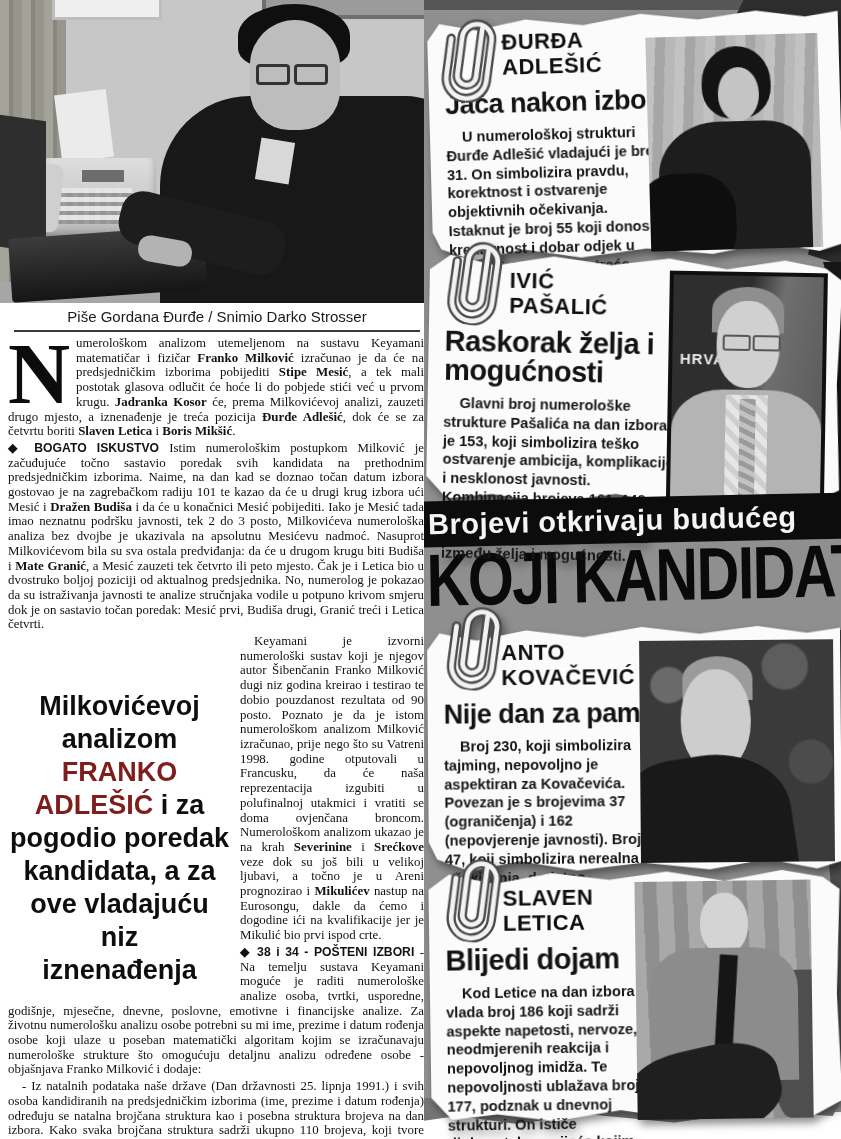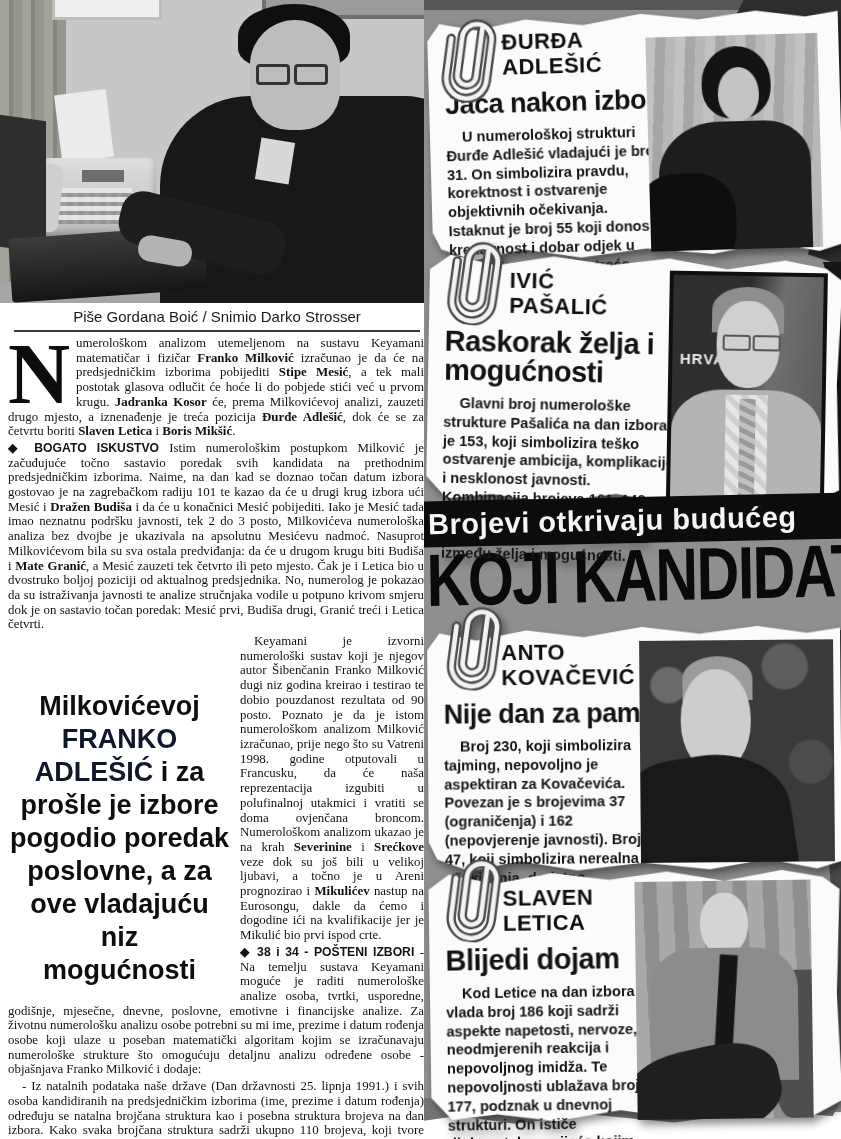--- a/index.html
+++ b/index.html
@@ -39,21 +39,21 @@
            justify-content:center;font-size:15px;color:#1a1a1a;border-bottom:2px solid #3a3a3a;}
   .article{position:absolute;left:8px;top:336px;width:416px;font-family:"Liberation Serif",serif;
            font-size:12.9px;line-height:14.7px;text-align:justify;color:#121212;}
   .para{margin:0 0 2px 0;}
   .indent{text-indent:14px;}
   .dropcap{float:left;font-size:86px;line-height:70px;font-weight:bold;margin:3px 6px 0 0;
            font-family:"Liberation Serif",serif;color:#0c0c0c;}
   .lead-in{font-family:"Liberation Sans",sans-serif;font-weight:bold;font-size:12.2px;}
   .headline-float{float:left;width:223px;margin:56px 9px 4px 0;text-align:center;text-indent:0;
            font-family:"Liberation Sans",sans-serif;font-weight:bold;font-size:27px;line-height:33px;color:#0e0e0e;}
-  .hl-gray{color:#0f172a;}
+  .hl-gray{color:#7f1d1d;}
 
   
   .right-col{position:absolute;left:424px;top:0;width:417px;height:1139px;overflow:hidden;}
   .right-col > *{position:absolute;}
   .scan-bg{left:0;top:0;width:100%;height:1112px;background:#8f8f8f;}
   .top-band{left:0;top:0;width:100%;height:10px;background:#565656;}
   .dark-top{right:0;top:0;width:150px;height:265px;background:#2d2d2d;
             clip-path:polygon(35% 0,100% 0,100% 100%,78% 96%,88% 70%,68% 45%,54% 22%,28% 8%);}
   .edge-dark{right:0;top:262px;width:30px;height:250px;background:#161616;
             clip-path:polygon(40% 0,100% 0,100% 100%,30% 96%,70% 80%,18% 60%,65% 45%,25% 28%,70% 12%);}
@@ -160,39 +160,39 @@
     <div class="laptop-base"></div>
     <div class="arm"></div>
     <div class="hand"></div>
     <div class="hair"></div>
     <div class="head"></div>
     <div class="glass g1"></div>
     <div class="glass g2"></div>
     <div class="collar"></div>
   </div>
 
-  <div class="caption">Piše Gordana Boić / Snimio Darko Strosser</div>
+  <div class="caption">Piše Gordana Đurđe / Snimio Darko Strosser</div>
 
   <div class="article">
     <div class="para">
       <span class="dropcap">N</span><span><span>umerološkom analizom utemeljenom na sustavu Keyamani matematičar i fizičar </span><span style="font-weight: bold;">Franko Milković</span><span> izračunao je da će na predsjedničkim izborima pobijediti </span><span style="font-weight: bold;">Stipe Mesić</span><span>, a tek mali postotak glasova odlučit će hoće li do pobjede stići već u prvom krugu. </span><span style="font-weight: bold;">Jadranka Kosor</span><span> će, prema Milkovićevoj analizi, zauzeti drugo mjesto, a iznenađenje je treća pozicija </span><span style="font-weight: bold;">Đurđe Adlešić</span><span>, dok će se za četvrtu boriti </span><span style="font-weight: bold;">Slaven Letica</span><span> i </span><span style="font-weight: bold;">Boris Mikšić</span><span>.</span></span>
     </div>
     <div class="para">
       <span><span class="lead-in">◆ BOGATO ISKUSTVO </span><span>Istim numerološkim postupkom Milković je začuđujuće točno sastavio poredak svih kandidata na prethodnim predsjedničkim izborima. Naime, na dan kad se doznao točan datum izbora gostovao je na zagrebačkom radiju 101 te kazao da će u drugi krug izbora ući Mesić i </span><span style="font-weight: bold;">Dražen Budiša</span><span> i da će u konačnici Mesić pobijediti. Iako je Mesić tada imao neznatnu podršku javnosti, tek 2 do 3 posto, Milkovićeva numerološka analiza bez dvojbe je ukazivala na apsolutnu Mesićevu nadmoć. Nasuprot Milkovićevom bila su sva ostala predviđanja: da će u drugom krugu biti Budiša i </span><span style="font-weight: bold;">Mate Granić</span><span>, a Mesić zauzeti tek četvrto ili peto mjesto. Čak je i Letica bio u dvostruko boljoj poziciji od aktualnog predsjednika. No, numerolog je pokazao da su istraživanja javnosti te analize stručnjaka vodile u potpuno krivom smjeru dok je on sastavio točan poredak: Mesić prvi, Budiša drugi, Granić treći i Letica četvrti.</span></span>
     </div>
     <div class="para indent">
       <span class="headline-float">
         <span style="display:block">Milkovićevoj</span>
+        <span style="display:block">analizom</span>
         <span style="display:block" class="hl-gray">FRANKO</span>
         <span style="display:block"><span class="hl-gray">ADLEŠIĆ</span><span> i za</span></span>
-        <span style="display:block">prošle je izbore</span>
         <span style="display:block">pogodio poredak</span>
-        <span style="display:block">poslovne, a za</span>
+        <span style="display:block">kandidata, a za</span>
         <span style="display:block">ove vladajuću niz</span>
-        <span style="display:block">mogućnosti</span>
+        <span style="display:block">iznenađenja</span>
       </span>
       <span><span>Keyamani je izvorni numerološki sustav koji je njegov autor Šibenčanin Franko Milković dugi niz godina kreirao i testirao te dobio pouzdanost rezultata od 90 posto. Poznato je da je istom numerološkom analizom Milković izračunao, prije nego što su Vatreni 1998. godine otputovali u Francusku, da će naša reprezentacija izgubiti u polufinalnoj utakmici i vratiti se doma ovjenčana broncom. Numerološkom analizom ukazao je na krah </span><span style="font-weight: bold;">Severinine</span><span> i </span><span style="font-weight: bold;">Srećkove</span><span> veze dok su još bili u velikoj ljubavi, a točno je u Areni prognozirao i </span><span style="font-weight: bold;">Mikulićev</span><span> nastup na Eurosongu, dakle da ćemo i dogodine ići na kvalifikacije jer je Mikulić bio prvi ispod crte.</span></span>
     </div>
     <div class="para">
       <span><span class="lead-in">◆ 38 i 34 - POŠTENI IZBORI</span><span> - Na temelju sustava Keyamani moguće je raditi numerološke analize osoba, tvrtki, usporedne, godišnje, mjesečne, dnevne, poslovne, emotivne i financijske analize. Za životnu numerološku analizu osobe potrebni su mi ime, prezime i datum rođenja osobe koji ulaze u poseban matematički algoritam kojim se izračunavaju numerološke strukture što omogućuju detaljnu analizu određene osobe - objašnjava Franko Milković i dodaje:</span></span>
     </div>
     <div class="para indent">
       <span><span>- Iz natalnih podataka naše države (Dan državnosti 25. lipnja 1991.) i svih osoba kandidiranih na predsjedničkim izborima (ime, prezime i datum rođenja) određuju se natalna brojčana struktura kao i posebna struktura brojeva na dan izbora. Kako svaka brojčana struktura sadrži ukupno 110 brojeva, koji tvore nekoliko tisuća aspekata, izdvojeni su oni koji dominiraju i imaju vladajuću aspektiranost na sam dan izbora.</span></span>
     </div>
 

